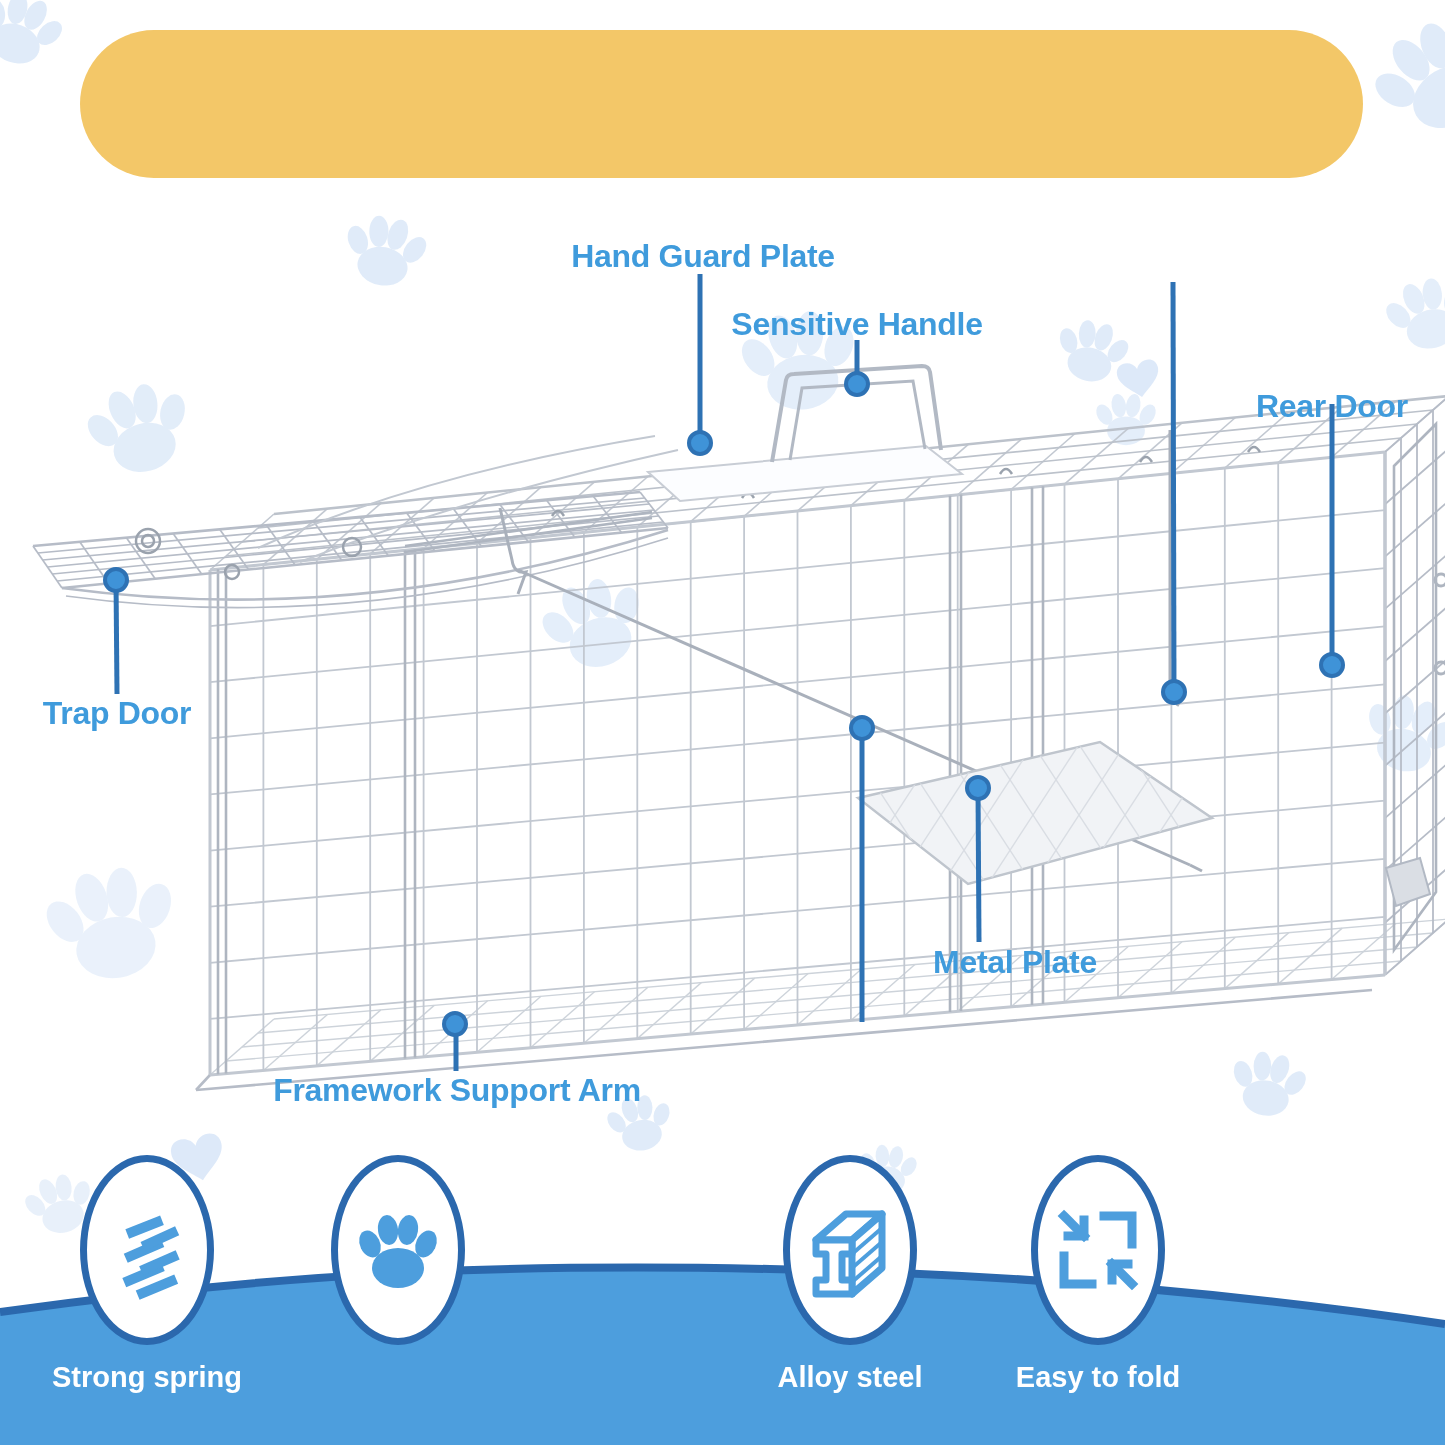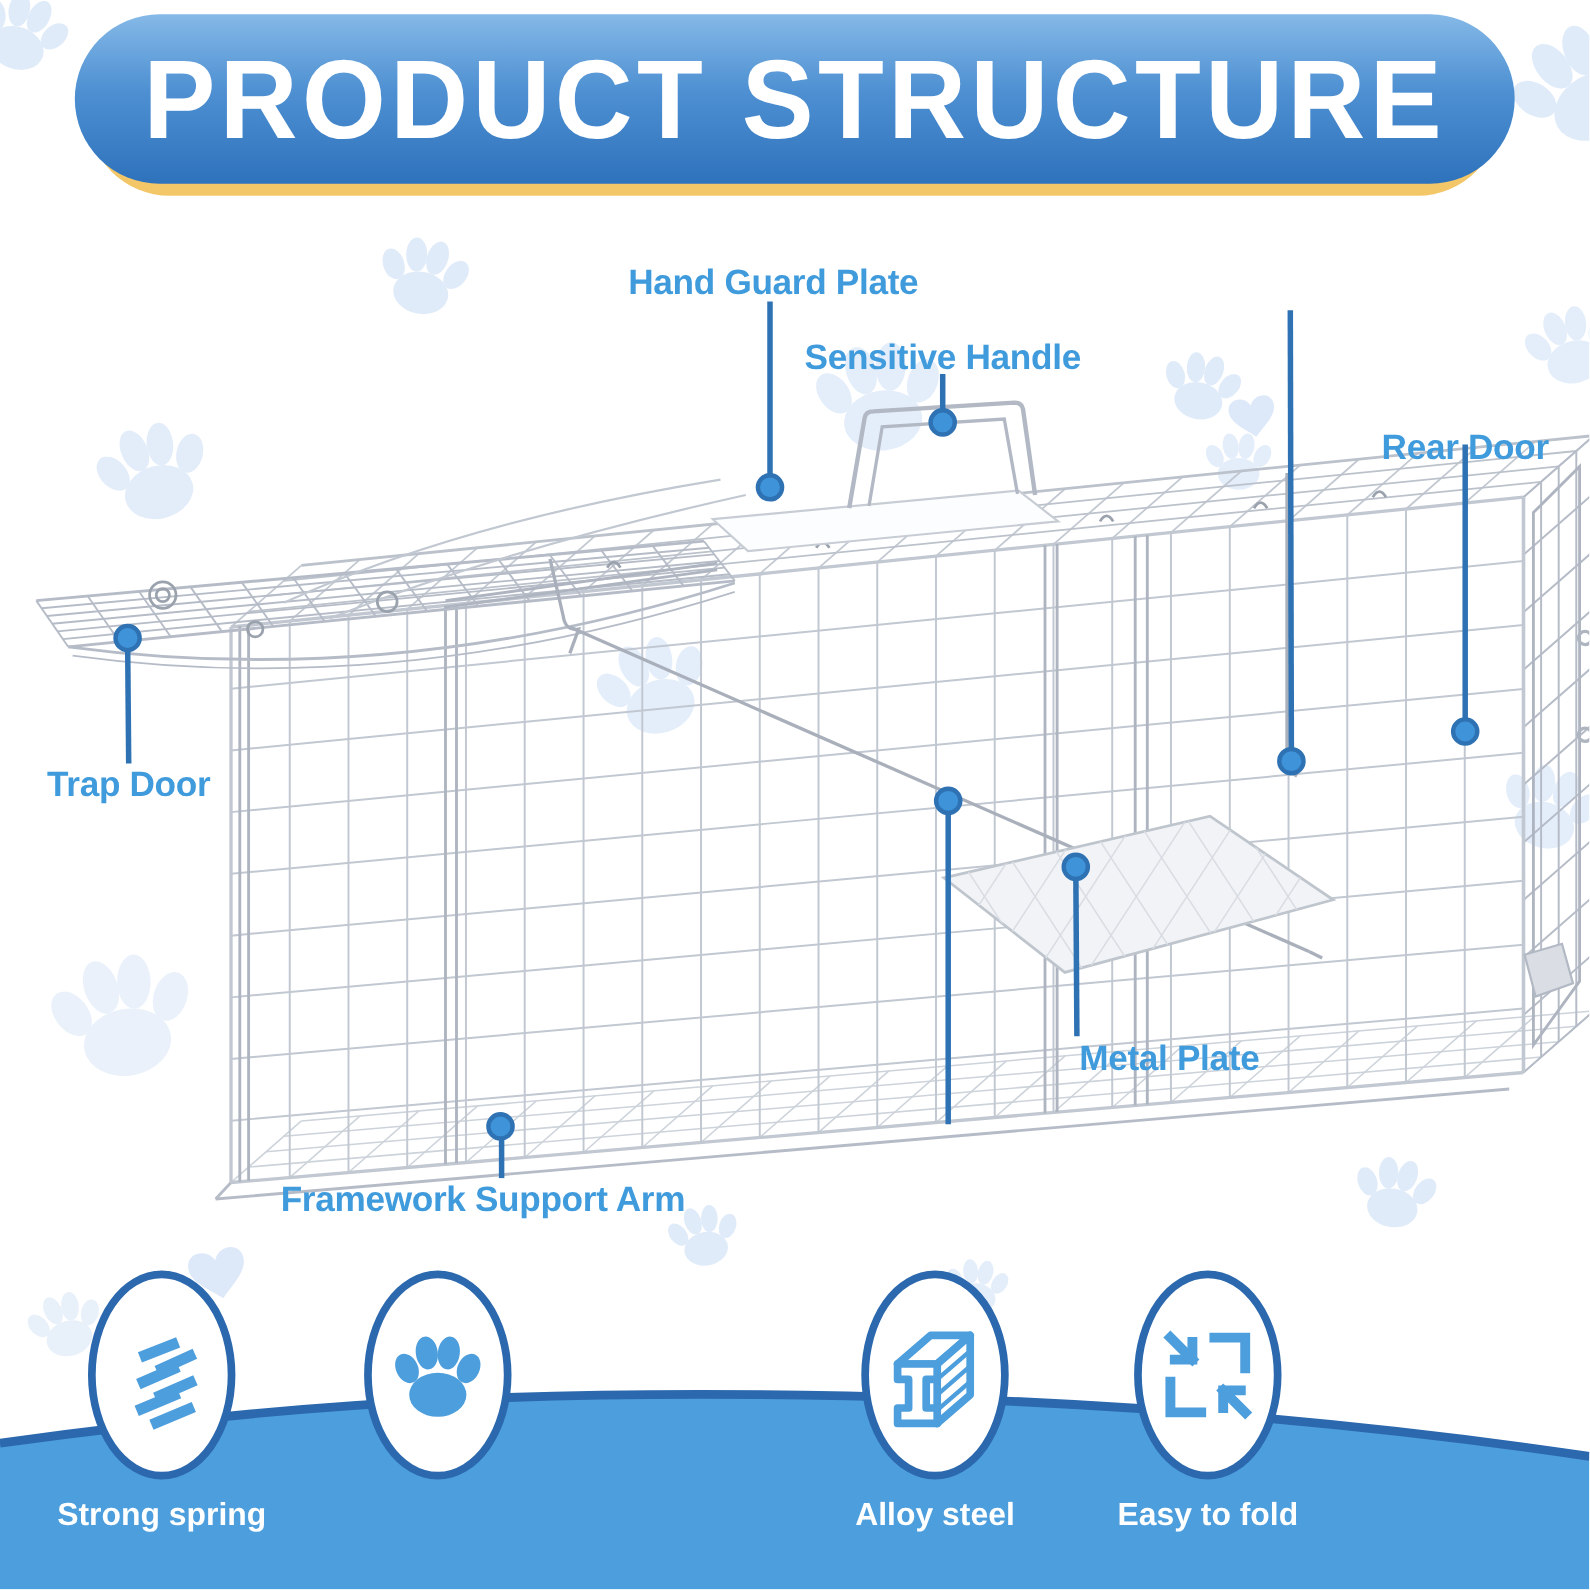--- a/index.html
+++ b/index.html
@@ -299,30 +299,27 @@
       <circle cx="1174" cy="692" r="11" fill="#3F93D8" stroke-width="4"></circle>
       <circle cx="1332" cy="665" r="11" fill="#3F93D8" stroke-width="4"></circle>
       <circle cx="116" cy="580" r="11" fill="#3F93D8" stroke-width="4"></circle>
       <circle cx="978" cy="788" r="11" fill="#3F93D8" stroke-width="4"></circle>
       <circle cx="862" cy="728" r="11" fill="#3F93D8" stroke-width="4"></circle>
       <circle cx="455" cy="1024" r="11" fill="#3F93D8" stroke-width="4"></circle>
     </g>
   </svg>
 
   <div class="banner-shadow"></div>
-  <div class="banner">
-    <div class="title">PRODUCT STRUCTURE</div>
-  </div>
 
   <div class="callout" style="left:703px;top:238px">Hand Guard Plate</div>
   <div class="callout" style="left:857px;top:306px">Sensitive Handle</div>
   <div class="callout" style="left:1332px;top:388px">Rear Door</div>
   <div class="callout" style="left:117px;top:695px">Trap Door</div>
-  <div class="callout" style="left:1063px;top:944px">Metal Plate</div>
-  <div class="callout" style="left:439px;top:1072px">Framework Support Arm</div>
+  <div class="callout" style="left:1015px;top:944px">Metal Plate</div>
+  <div class="callout" style="left:457px;top:1072px">Framework Support Arm</div>
 
   <div class="feature" style="left:-13px;top:1155px">
     <div class="fcircle">
       <svg width="96" height="120" viewBox="-48 -60 96 120">
         <g stroke="#4D9EDD" stroke-width="10" transform="rotate(-6)">
           <line x1="-14" y1="44" x2="26" y2="32"></line>
           <line x1="-26" y1="30" x2="14" y2="18"></line>
           <line x1="-8" y1="20" x2="30" y2="8"></line>
           <line x1="-22" y1="6" x2="16" y2="-6"></line>
           <line x1="-4" y1="-4" x2="32" y2="-16"></line>

